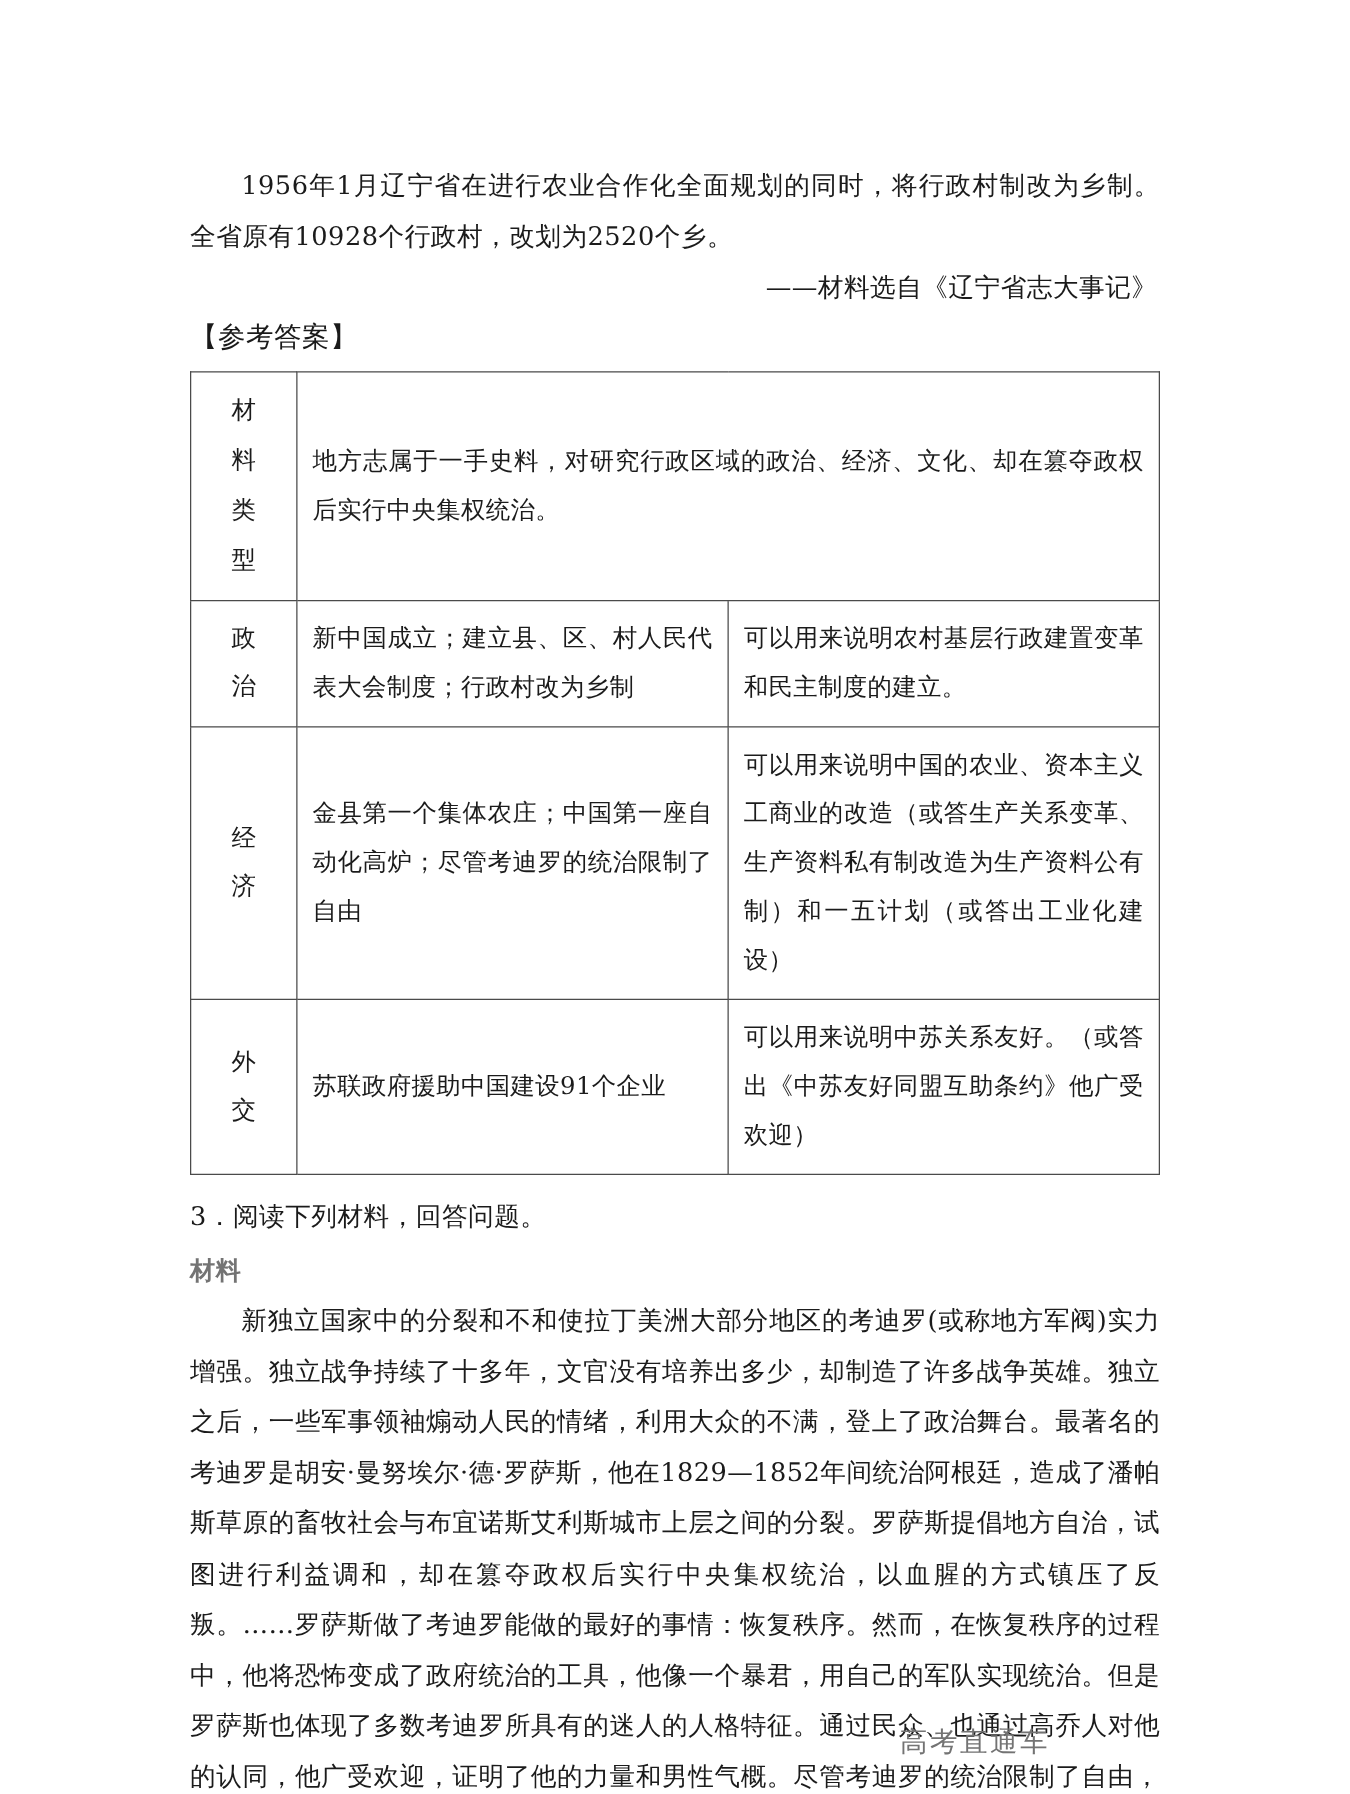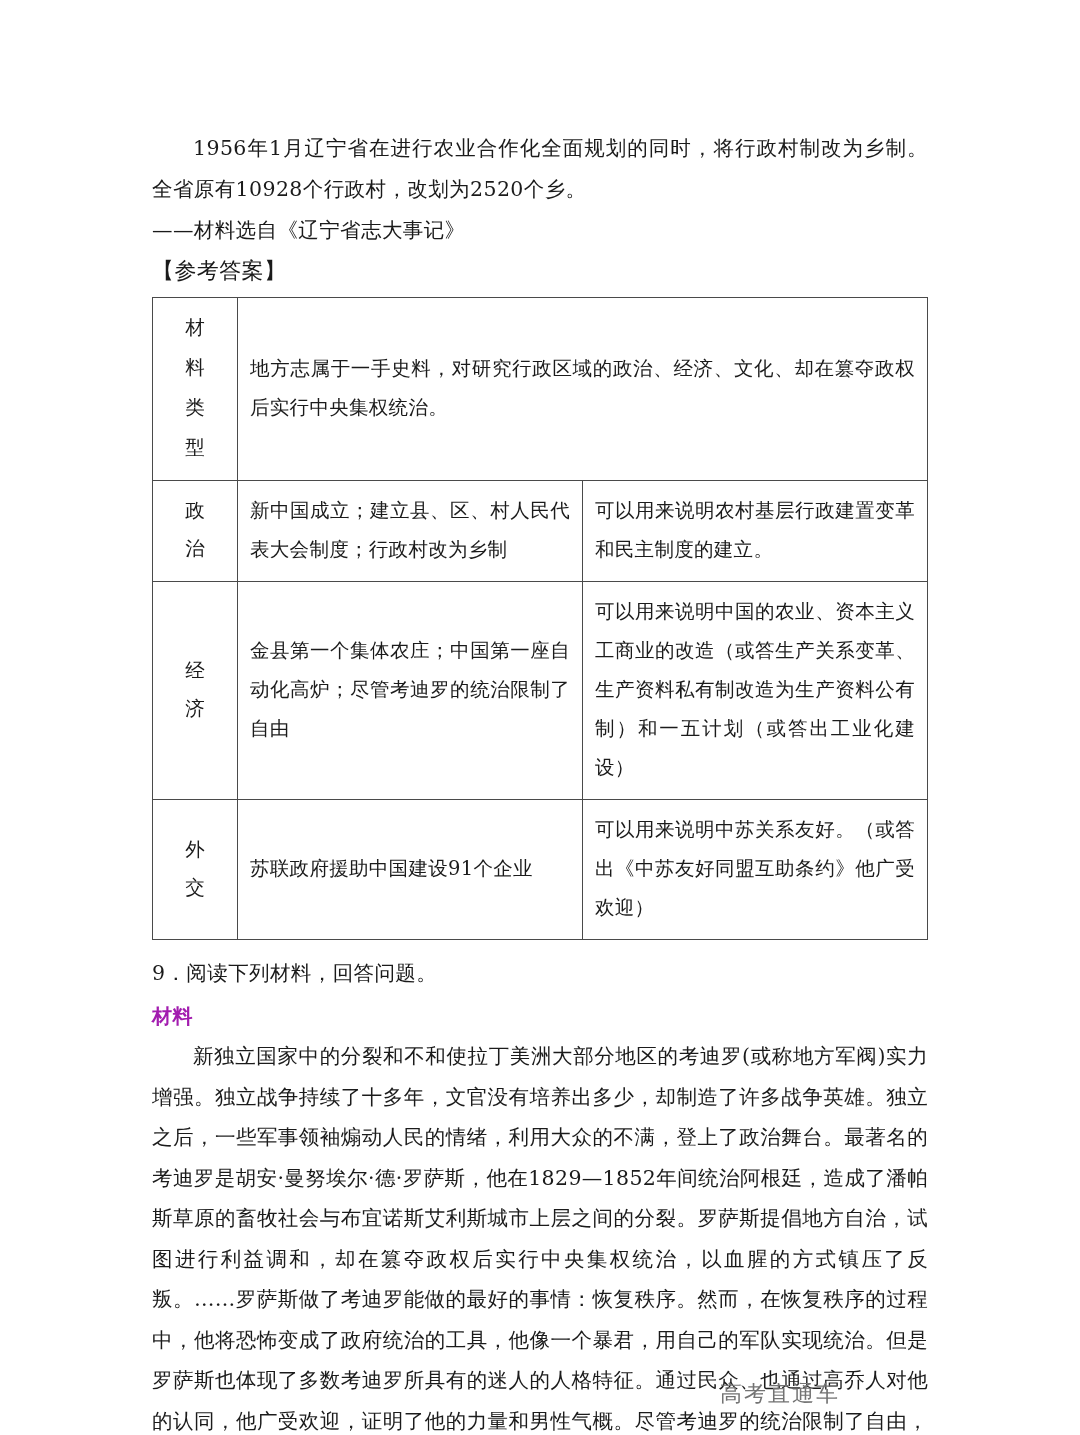--- a/index.html
+++ b/index.html
@@ -37,20 +37,21 @@
     text-indent: 2em;
     text-align: justify;
     letter-spacing: 0.4px;
     margin: 0;
     color: #1b1b1b;
   }
 
   .source-line {
     font-size: 20.5px;
     line-height: 41px;
+    text-align: right;
     margin: 0;
     letter-spacing: 0.4px;
     padding-right: 2px;
   }
 
   .question-line {
     font-size: 20.5px;
     line-height: 40px;
     margin: 2px 0 0 0;
     text-indent: 0;
@@ -111,21 +112,21 @@
     margin: 12px 0 0 0;
     letter-spacing: 0.4px;
   }
   .mat-head {
     font-family: "DejaVu Sans", "Liberation Sans", sans-serif;
     font-weight: bold;
     font-size: 20px;
     line-height: 40px;
     margin: 2px 0 0 0;
     letter-spacing: 0.5px;
-    color: #a21caf;
+    color: #737373;
   }
   .long-para {
     font-size: 20.5px;
     line-height: 40.5px;
     text-indent: 2em;
     text-align: justify;
     margin: 0;
     letter-spacing: 0.35px;
     color: #1b1b1b;
   }
@@ -203,20 +204,20 @@
           <td class="col-mid">
             <span class="cell-text">苏联政府援助中国建设91个企业</span>
           </td>
           <td>
             <span class="cell-text">可以用来说明中苏关系友好。（或答出《中苏友好同盟互助条约》他广受欢迎）</span>
           </td>
         </tr>
       </tbody>
     </table>
 
-    <p class="q-num">9．阅读下列材料，回答问题。</p>
+    <p class="q-num">3．阅读下列材料，回答问题。</p>
     <p class="mat-head">材料</p>
     <p class="long-para">新独立国家中的分裂和不和使拉丁美洲大部分地区的考迪罗(或称地方军阀)实力增强。独立战争持续了十多年，文官没有培养出多少，却制造了许多战争英雄。独立之后，一些军事领袖煽动人民的情绪，利用大众的不满，登上了政治舞台。最著名的考迪罗是胡安·曼努埃尔·德·罗萨斯，他在1829—1852年间统治阿根廷，造成了潘帕斯草原的畜牧社会与布宜诺斯艾利斯城市上层之间的分裂。罗萨斯提倡地方自治，试图进行利益调和，却在篡夺政权后实行中央集权统治，以血腥的方式镇压了反叛。……罗萨斯做了考迪罗能做的最好的事情：恢复秩序。然而，在恢复秩序的过程中，他将恐怖变成了政府统治的工具，他像一个暴君，用自己的军队实现统治。但是罗萨斯也体现了多数考迪罗所具有的迷人的人格特征。通过民众、也通过高乔人对他的认同，他广受欢迎，证明了他的力量和男性气概。尽管考迪罗的统治限制了自由，破坏了共和国理想，但在考迪罗统治期间，间或会产生以推翻考迪罗为目标的反对组织，为了自由主义改革和建立民主政府而奋斗。</p>
 
   </div>
 
   <div class="watermark">高考直通车</div>
 </div>
 
 </body></html>

